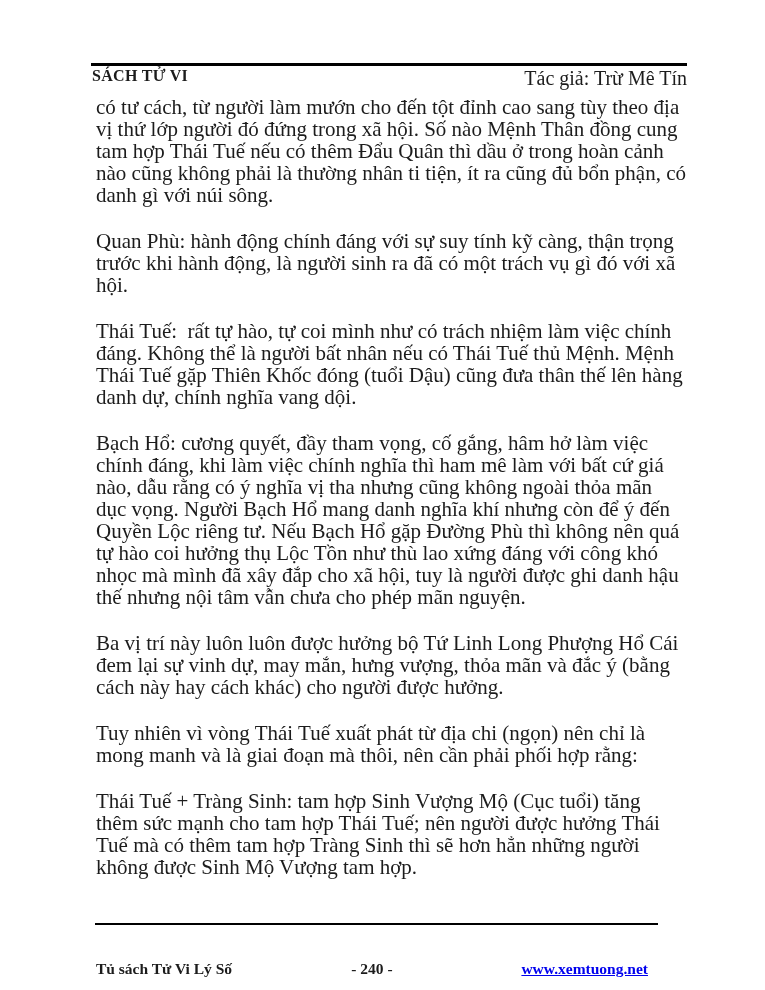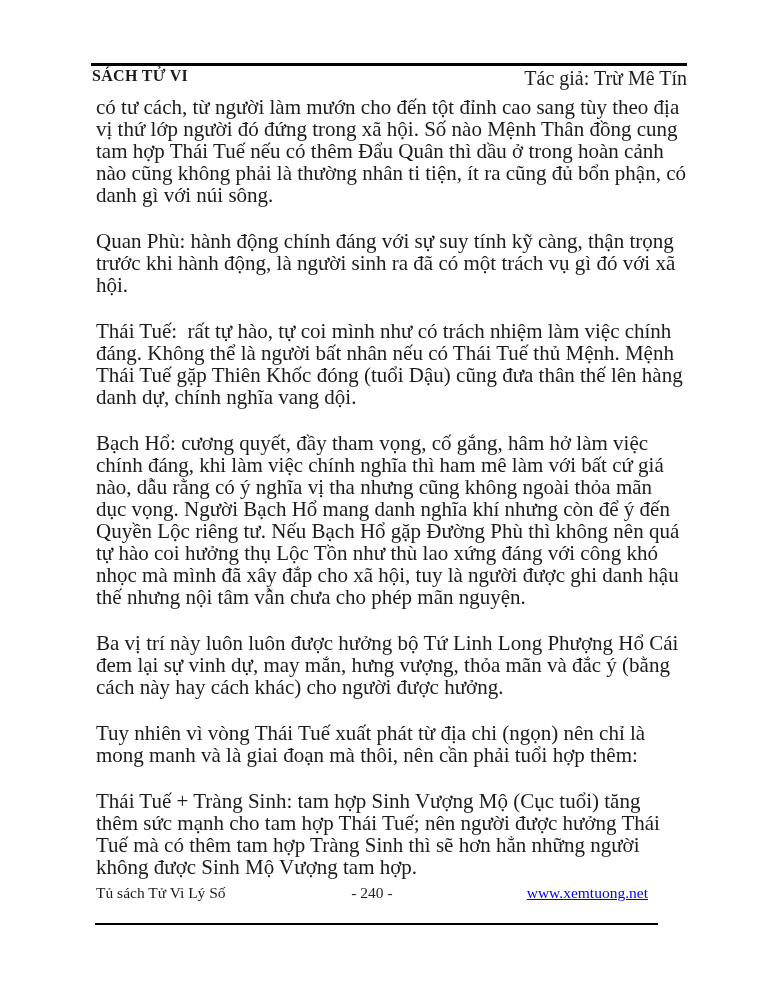--- a/index.html
+++ b/index.html
@@ -59,30 +59,31 @@
     position: absolute;
     left: 95px;
     top: 923px;
     width: 563px;
     height: 2px;
     background: #000000;
   }
   .footer {
     position: absolute;
     left: 96px;
-    top: 884px;
+    top: 932px;
     width: 552px;
     display: grid;
     grid-template-columns: 1fr auto 1fr;
     align-items: baseline;
     font-size: 15.5px;
+    font-weight: bold;
   }
   .footer-series { text-align: left; }
   .footer-page   { text-align: center; }
-  .footer-link-cell { text-align: right; }
+  .footer-link-cell { text-align: right; margin-top: 28px; }
   .footer-link {
     color: #0000ee;
     text-decoration: underline;
     cursor: pointer;
   }
 </style>
 </head>
 <body>
 
 <div class="page">
@@ -92,21 +93,21 @@
     <span class="header-author">Tác giả: Trừ Mê Tín</span>
   </div>
   <div class="header-rule"></div>
 
   <div class="body-text">
     <p>có tư cách, từ người làm mướn cho đến tột đỉnh cao sang tùy theo địa vị thứ lớp người đó đứng trong xã hội. Số nào Mệnh Thân đồng cung tam hợp Thái Tuế nếu có thêm Đẩu Quân thì dầu ở trong hoàn cảnh nào cũng không phải là thường nhân ti tiện, ít ra cũng đủ bổn phận, có danh gì với núi sông.</p>
     <p>Quan Phù: hành động chính đáng với sự suy tính kỹ càng, thận trọng trước khi hành động, là người sinh ra đã có một trách vụ gì đó với xã hội.</p>
     <p>Thái Tuế:  rất tự hào, tự coi mình như có trách nhiệm làm việc chính đáng. Không thể là người bất nhân nếu có Thái Tuế thủ Mệnh. Mệnh Thái Tuế gặp Thiên Khốc đóng (tuổi Dậu) cũng đưa thân thế lên hàng danh dự, chính nghĩa vang dội.</p>
     <p>Bạch Hổ: cương quyết, đầy tham vọng, cố gắng, hâm hở làm việc chính đáng, khi làm việc chính nghĩa thì ham mê làm với bất cứ giá nào, dẫu rằng có ý nghĩa vị tha nhưng cũng không ngoài thỏa mãn dục vọng. Người Bạch Hổ mang danh nghĩa khí nhưng còn để ý đến Quyền Lộc riêng tư. Nếu Bạch Hổ gặp Đường Phù thì không nên quá tự hào coi hưởng thụ Lộc Tồn như thù lao xứng đáng với công khó nhọc mà mình đã xây đắp cho xã hội, tuy là người được ghi danh hậu thế nhưng nội tâm vẫn chưa cho phép mãn nguyện.</p>
     <p>Ba vị trí này luôn luôn được hưởng bộ Tứ Linh Long Phượng Hổ Cái đem lại sự vinh dự, may mắn, hưng vượng, thỏa mãn và đắc ý (bằng cách này hay cách khác) cho người được hưởng.</p>
-    <p>Tuy nhiên vì vòng Thái Tuế xuất phát từ địa chi (ngọn) nên chỉ là mong manh và là giai đoạn mà thôi, nên cần phải tuổi hợp thêm:</p>
+    <p>Tuy nhiên vì vòng Thái Tuế xuất phát từ địa chi (ngọn) nên chỉ là mong manh và là giai đoạn mà thôi, nên cần phải phối hợp rằng:</p>
     <p>Thái Tuế + Tràng Sinh: tam hợp Sinh Vượng Mộ (Cục tuổi) tăng thêm sức mạnh cho tam hợp Thái Tuế; nên người được hưởng Thái Tuế mà có thêm tam hợp Tràng Sinh thì sẽ hơn hẳn những người không được Sinh Mộ Vượng tam hợp.</p>
   </div>
 
   <div class="footer-rule"></div>
   <div class="footer">
     <span class="footer-series">Tủ sách Tử Vi Lý Số</span>
     <span class="footer-page">- 240 -</span>
     <span class="footer-link-cell">
       <a class="footer-link">www.xemtuong.net</a>
     </span>

